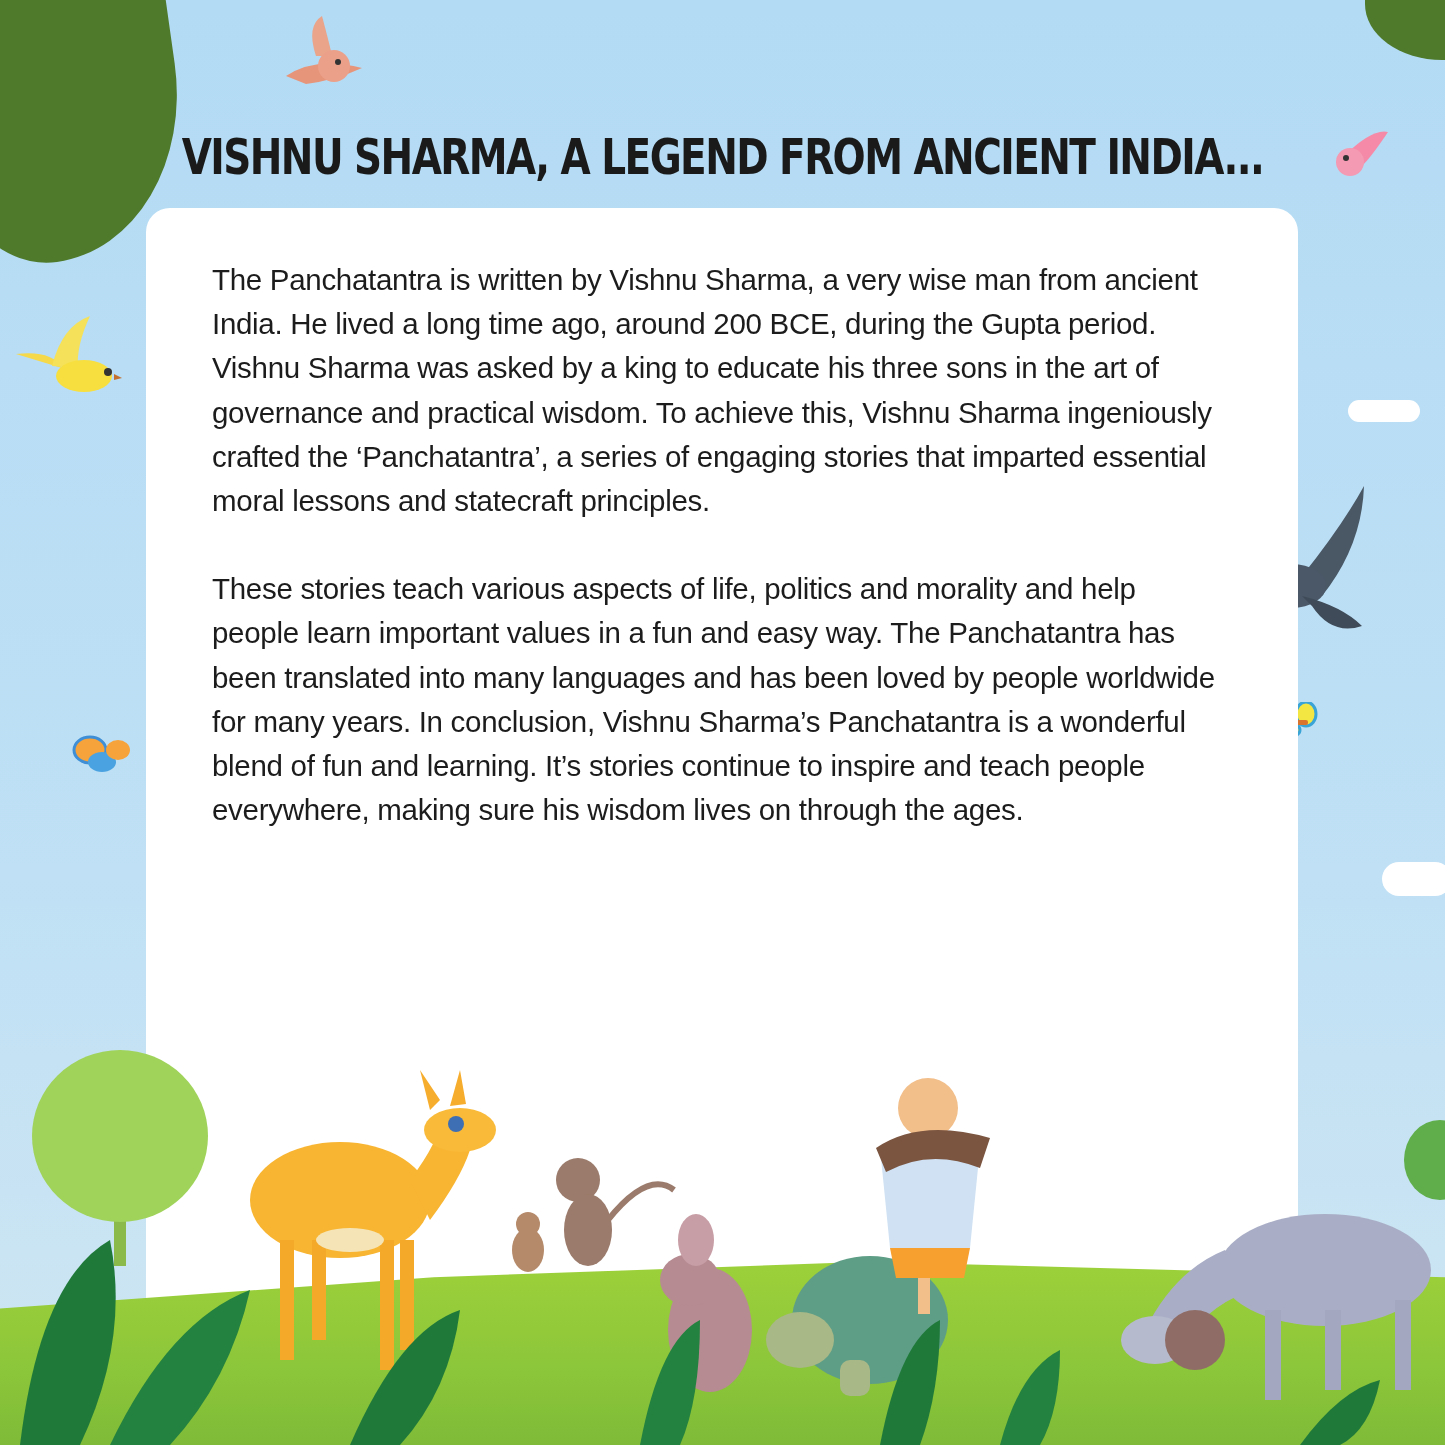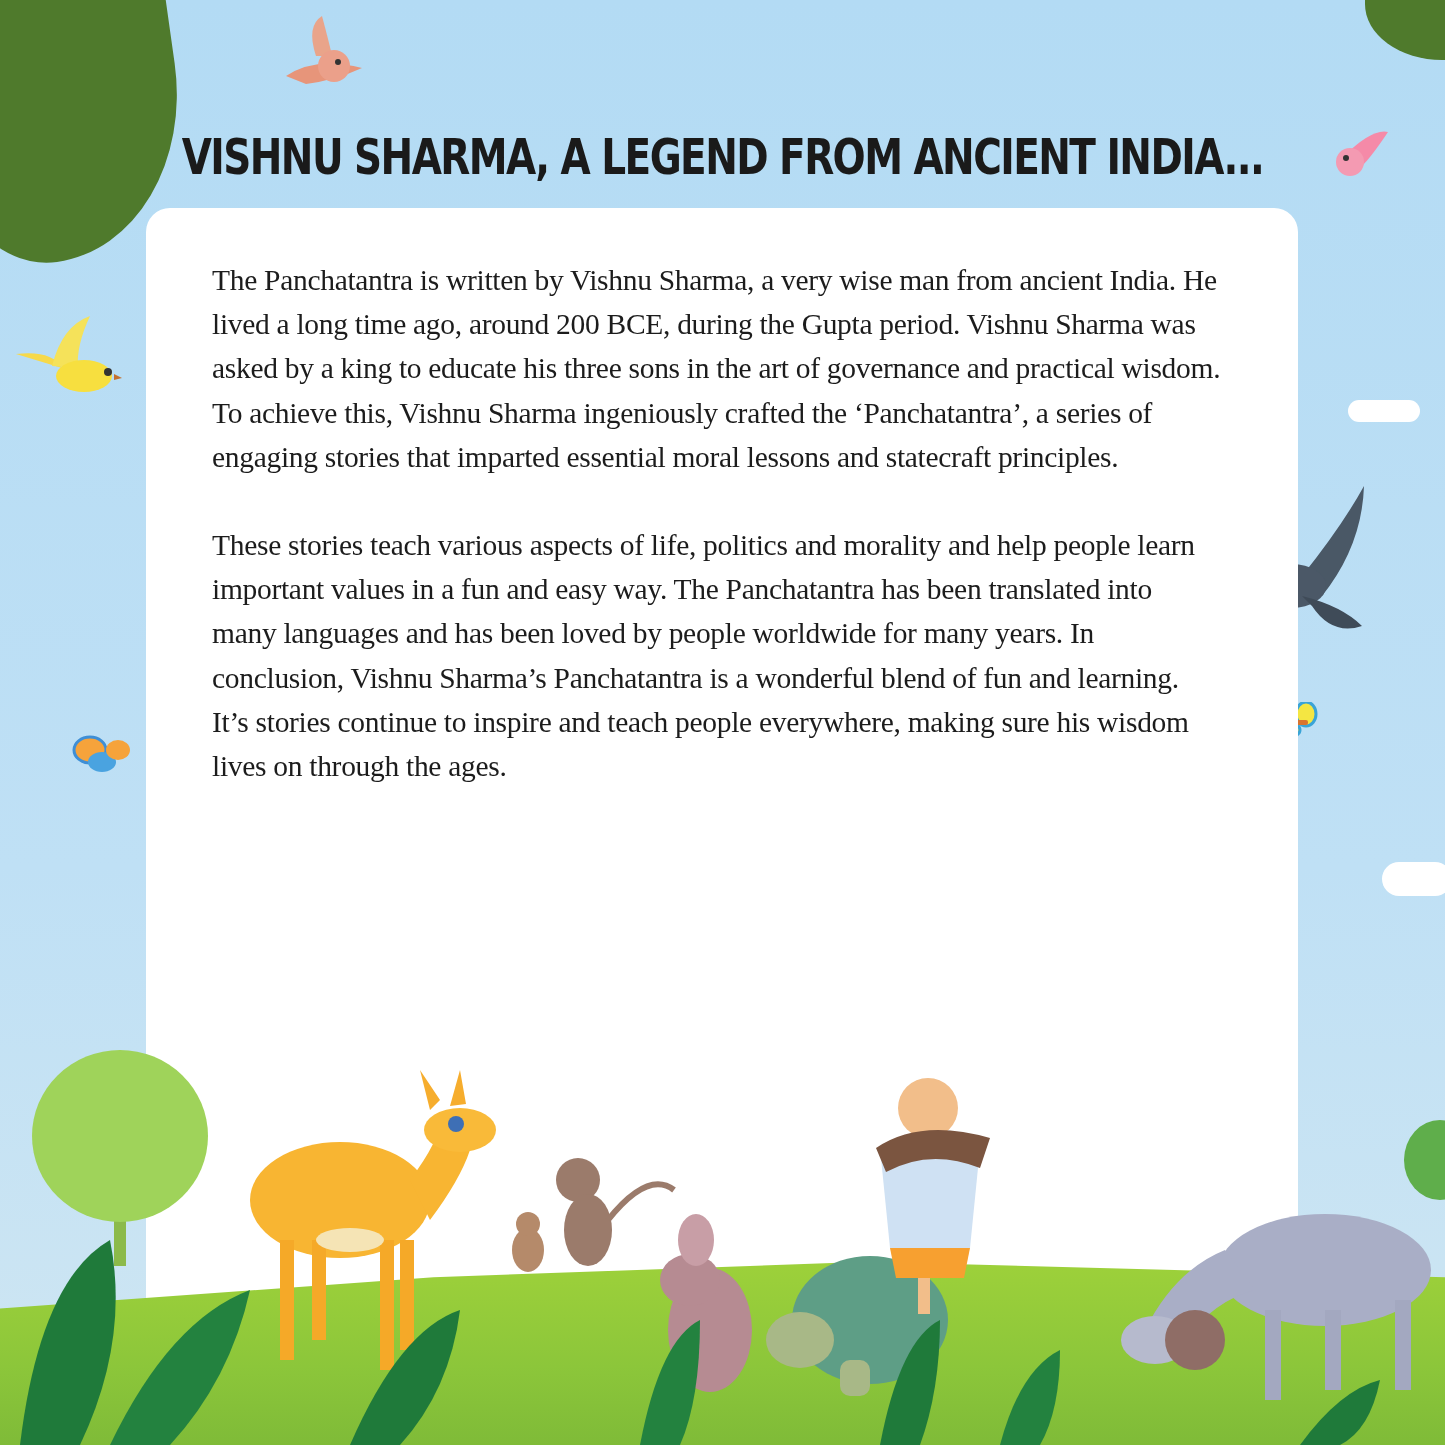--- a/index.html
+++ b/index.html
@@ -5,21 +5,21 @@
   html,body{margin:0;padding:0;}
   body{width:1445px;height:1445px;position:relative;overflow:hidden;
     background:linear-gradient(180deg,#b3dbf4 0%,#bfe0f5 60%,#cfe6f2 100%);
     font-family:"Liberation Sans",sans-serif;}
   .abs{position:absolute;}
   .title{position:absolute;left:0;right:0;top:128px;text-align:center;
     font-family:"DejaVu Sans",sans-serif;font-weight:bold;font-size:50px;letter-spacing:-2px;
     color:#1a1a1a;transform:scaleX(0.78);transform-origin:center;white-space:nowrap;}
   .card{position:absolute;left:146px;top:208px;width:1152px;height:1237px;background:#fff;border-radius:24px;}
   .body-text{position:absolute;left:212px;top:258px;width:1010px;
-    font-family:Liberation Serif, serif;font-size:29.5px;line-height:44.2px;color:#1c1c1c;letter-spacing:-0.3px;}
+    font-family:Liberation Sans, sans-serif;font-size:29.5px;line-height:44.2px;color:#1c1c1c;letter-spacing:-0.3px;}
   .body-text p{margin:0 0 44px 0;}
   .cloud{position:absolute;background:#fff;border-radius:40px;}
   .ground{position:absolute;left:0;right:0;bottom:0;height:195px;
     background:linear-gradient(180deg,#9fd23a 0%,#8cc63a 60%,#7fbb38 100%);
     clip-path:polygon(0 30%,30% 14%,60% 6%,80% 10%,100% 14%,100% 100%,0 100%);}
 </style>
 </head>
 <body>
 
 <div class="abs" style="left:-60px;top:-40px;width:240px;height:300px;background:#4f7a2c;border-radius:0 0 60% 40%;transform:rotate(-8deg);"></div>

